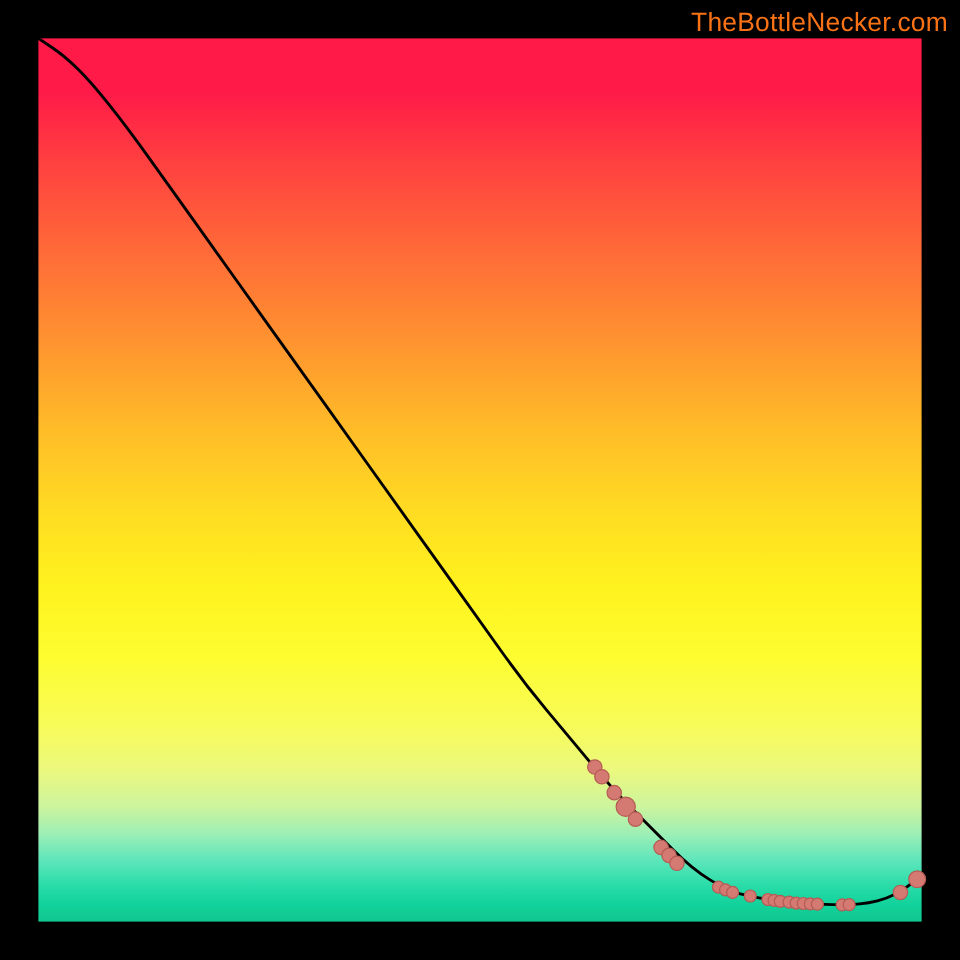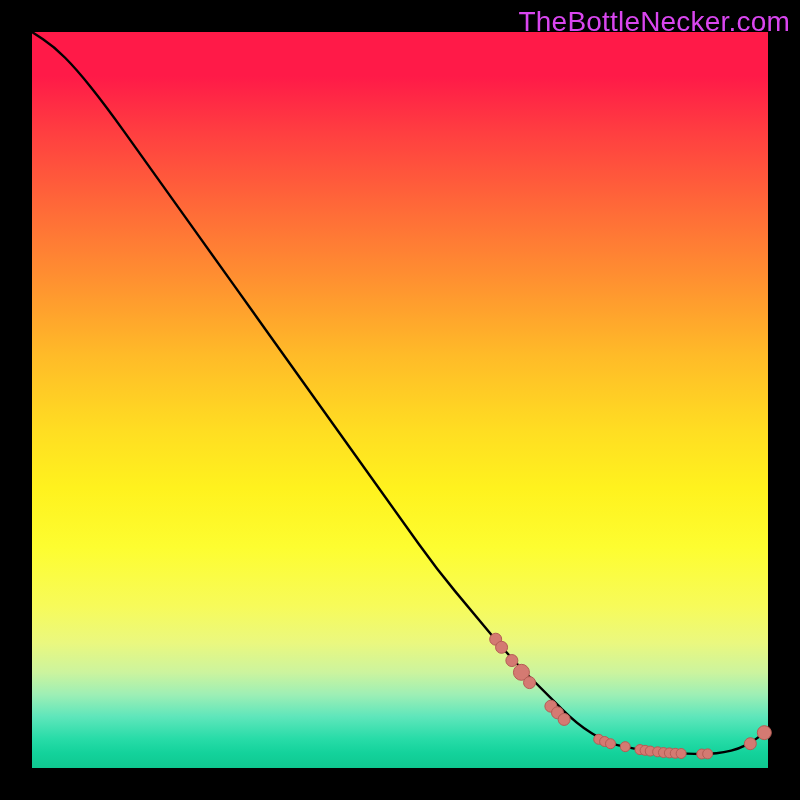--- a/index.html
+++ b/index.html
@@ -40,22 +40,22 @@
       #5fe6bb 93%,
       #28dca8 96%,
       #13d29b 98%,
       #0fc890 100%
     );
   }
   .watermark {
     position: absolute;
     top: 6px;
     right: 10px;
-    color: #d946ef;
-    font-size: 28px;
+    color: #f97316;
+    font-size: 22px;
     letter-spacing: 0.2px;
     user-select: none;
   }
   svg {
     position: absolute;
     left: 0;
     top: 0;
   }
 </style>
 </head>

